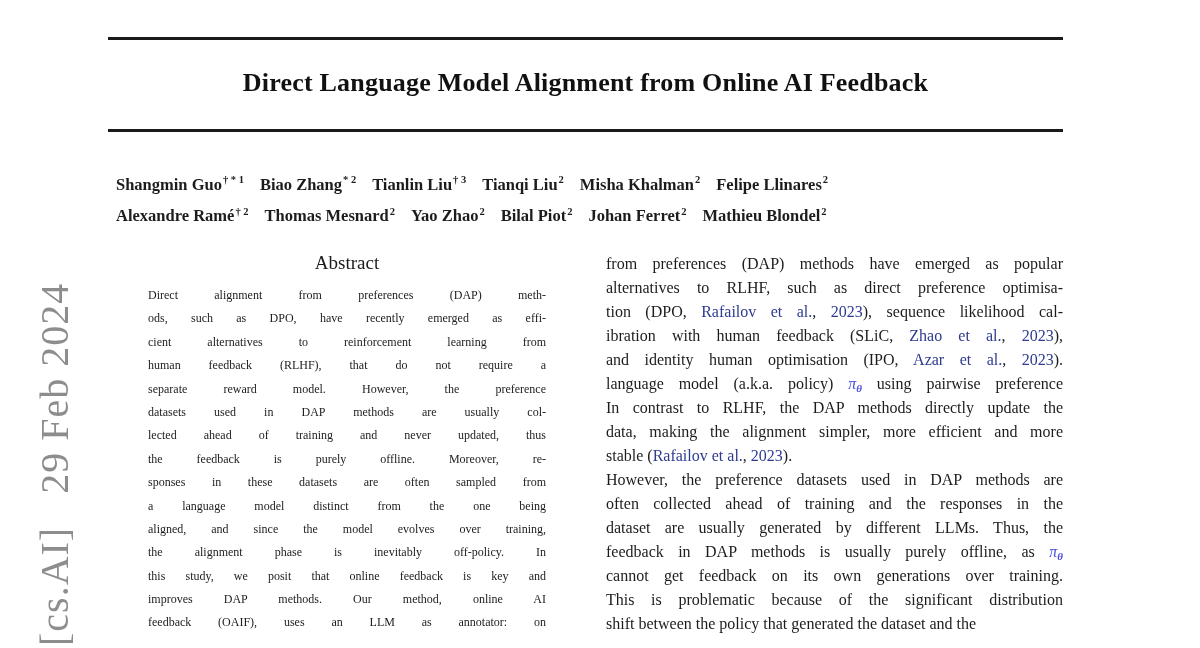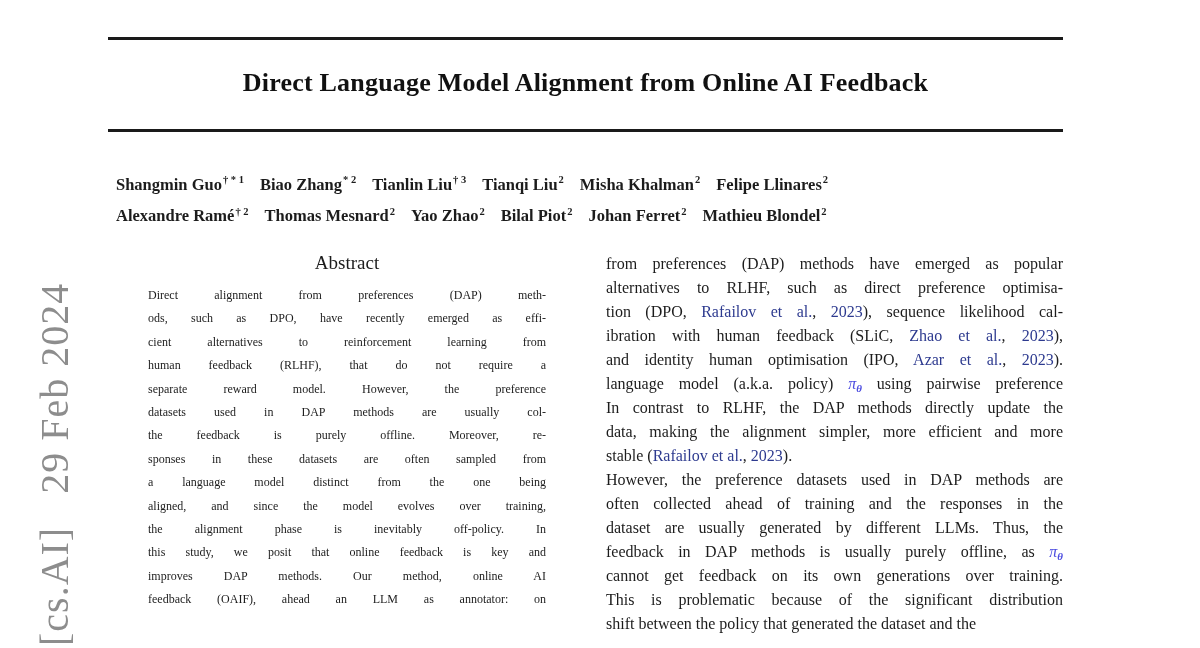--- a/index.html
+++ b/index.html
@@ -84,28 +84,29 @@
 
   <div class="left-col">
     <div class="abstract-heading">Abstract</div>
     <div id="abstract-body">
         <div class="aline">Direct alignment from preferences (DAP) meth-</div>
         <div class="aline">ods, such as DPO, have recently emerged as effi-</div>
         <div class="aline">cient alternatives to reinforcement learning from</div>
         <div class="aline">human feedback (RLHF), that do not require a</div>
         <div class="aline">separate reward model. However, the preference</div>
         <div class="aline">datasets used in DAP methods are usually col-</div>
+        <div class="aline">lected ahead of training and never updated, thus</div>
         <div class="aline">the feedback is purely offline. Moreover, re-</div>
         <div class="aline">sponses in these datasets are often sampled from</div>
         <div class="aline">a language model distinct from the one being</div>
         <div class="aline">aligned, and since the model evolves over training,</div>
         <div class="aline">the alignment phase is inevitably off-policy. In</div>
         <div class="aline">this study, we posit that online feedback is key and</div>
         <div class="aline">improves DAP methods. Our method, online AI</div>
-        <div class="aline">feedback (OAIF), ahead an LLM as annotator: on</div>
+        <div class="aline">feedback (OAIF), uses an LLM as annotator: on</div>
       </div>
   </div>
 
   <div class="right-col" id="right-col">
       <div class="paragraph">
         <div class="rline just"><span>from preferences (DAP) methods have emerged as popular</span></div>
         <div class="rline just"><span>alternatives to RLHF, such as direct preference optimisa-</span></div>
         <div class="rline just"><span>tion (DPO, </span><span class="cite">Rafailov et al.</span><span>, </span><span class="cite">2023</span><span>), sequence likelihood cal-</span></div>
         <div class="rline just"><span>ibration with human feedback (SLiC, </span><span class="cite">Zhao et al.</span><span>, </span><span class="cite">2023</span><span>),</span></div>
         <div class="rline just"><span>and identity human optimisation (IPO, </span><span class="cite">Azar et al.</span><span>, </span><span class="cite">2023</span><span>).</span></div>

